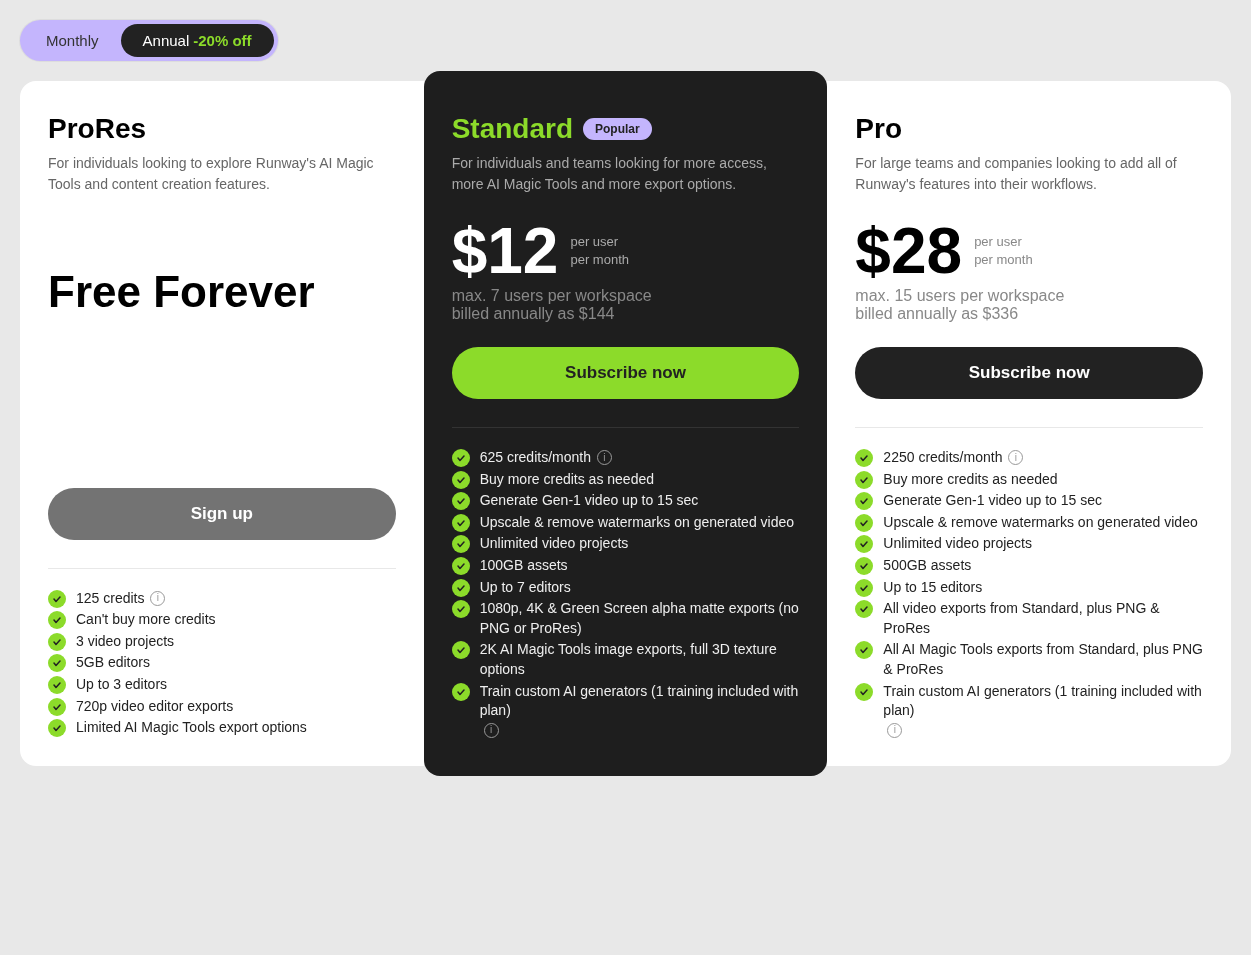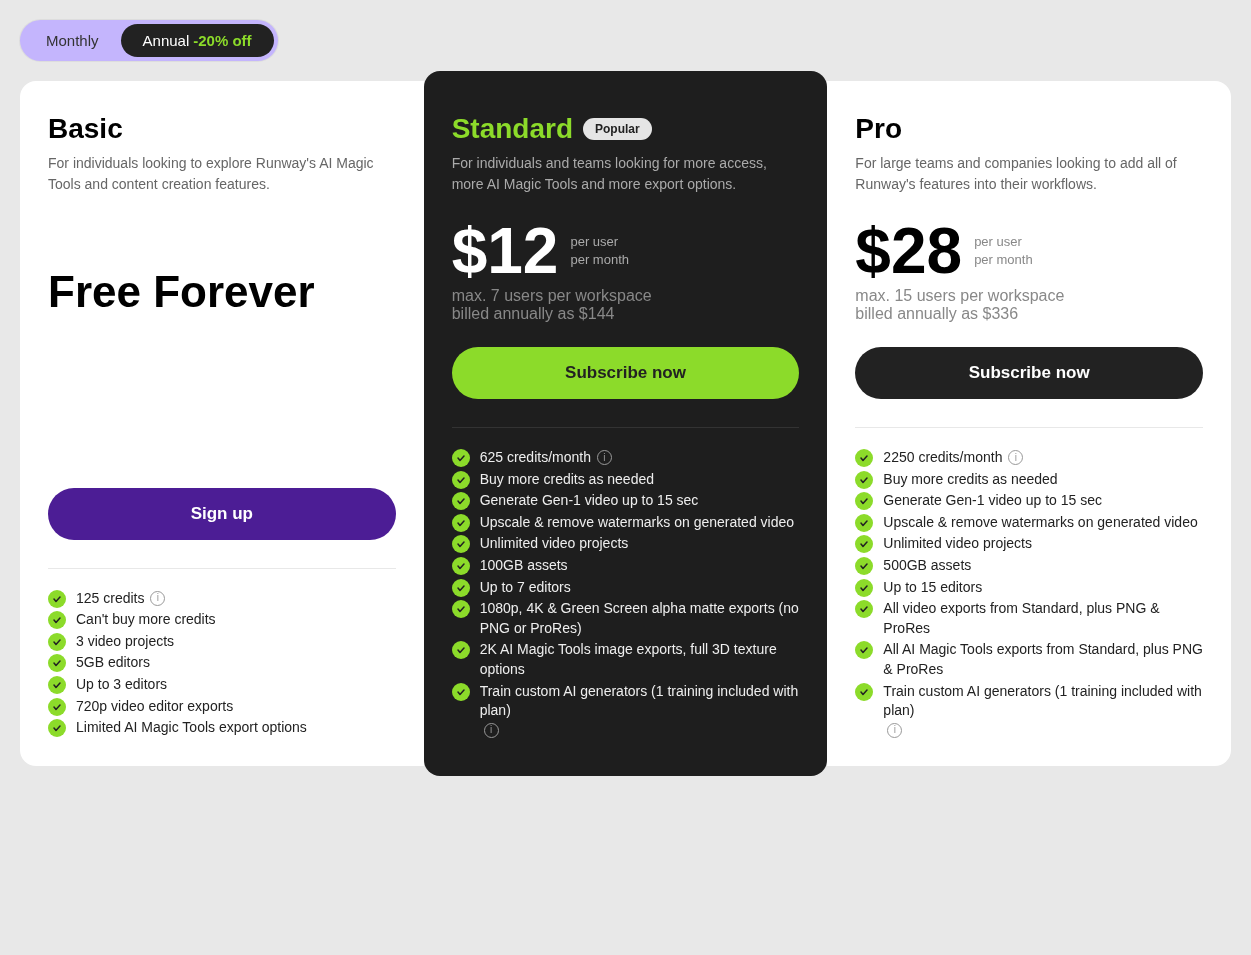--- a/index.html
+++ b/index.html
@@ -76,21 +76,21 @@
       margin-bottom: 8px;
     }
     .card-title {
       font-size: 28px;
       font-weight: 700;
     }
     .card.standard .card-title {
       color: #8cdb2a;
     }
     .popular-badge {
-      background: #e5e5e5;
+      background: #c4b5fd;
       color: #222;
       font-size: 12px;
       font-weight: 700;
       padding: 4px 12px;
       border-radius: 20px;
     }
     .card-description {
       font-size: 14px;
       color: #666;
       line-height: 1.5;
@@ -138,21 +138,21 @@
       width: 100%;
       padding: 16px;
       border-radius: 40px;
       font-size: 17px;
       font-weight: 600;
       cursor: pointer;
       border: none;
       margin-bottom: 28px;
     }
     .cta-basic {
-      background: #4c1d95;
+      background: #737373;
       color: #fff;
     }
     .cta-standard {
       background: #8cdb2a;
       color: #222;
     }
     .cta-pro {
       background: #222;
       color: #fff;
     }
@@ -239,21 +239,21 @@
   <div class="toggle-option">Monthly</div>
   <div class="toggle-option active">
     <span>Annual</span><span class="toggle-discount">-20% off</span>
   </div>
 </div>
 
 <div class="cards">
 
   <div class="card basic">
     <div class="card-title-row">
-      <span class="card-title">Basic</span>
+      <span class="card-title">ProRes</span>
     </div>
     <p class="card-description">For individuals looking to explore Runway's AI Magic Tools and content creation features.</p>
     <div class="free-price-section">
       <div class="price-free">Free Forever</div>
     </div>
     <div class="free-price-spacer"></div>
     <div class="spacer"></div>
     <button class="cta-button cta-basic">Sign up</button>
     <hr class="card-divider">
     <ul class="features-list">

